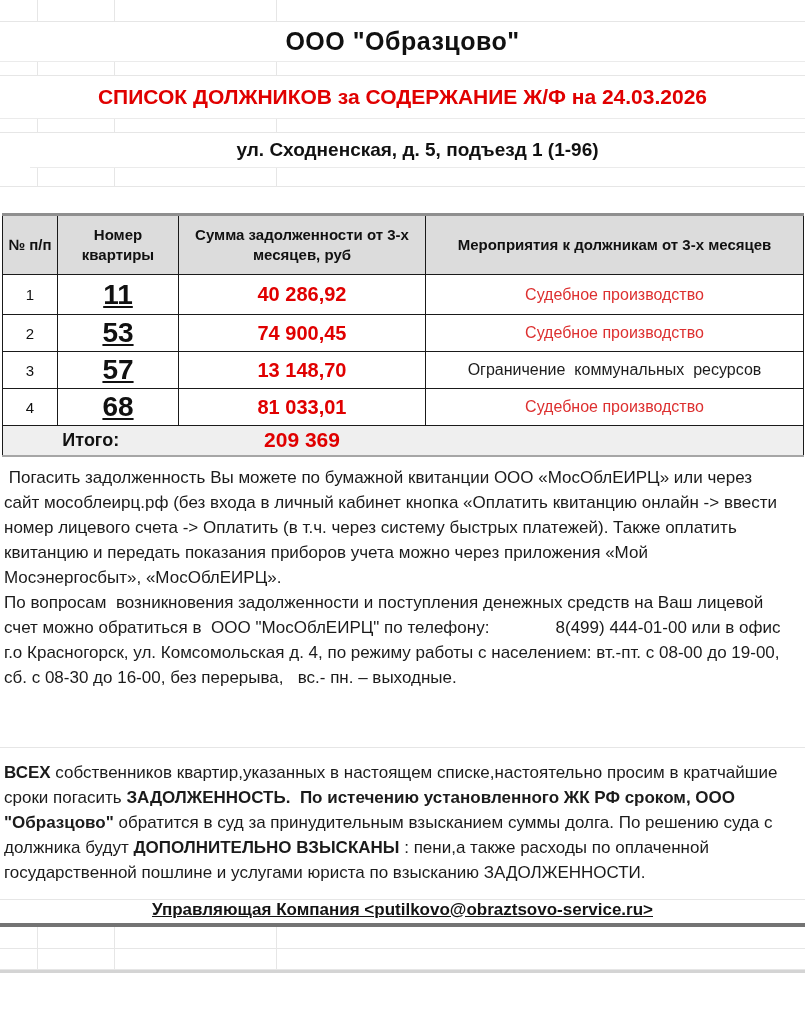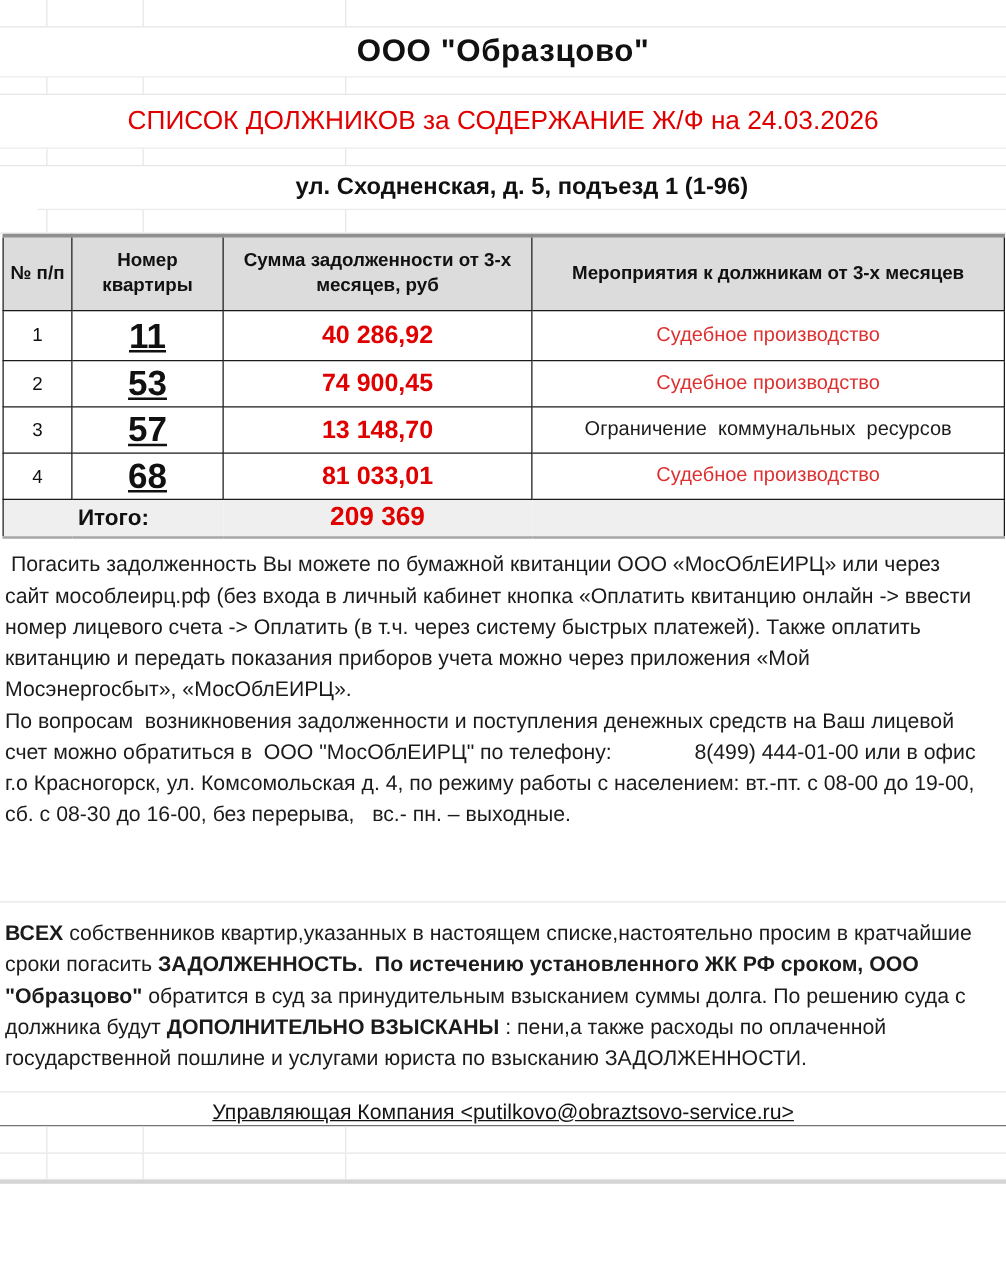--- a/index.html
+++ b/index.html
@@ -17,28 +17,28 @@
   .gc.a { width:38px; } .gc.b { width:77px; } .gc.c { width:162px; }
   .gc.d { flex:1; border-right:none; }
   .h22 { height:22px; } .h14 { height:14px; } .h19 { height:19px; }
   .h21 { height:21px; }
 
   .band-row { display:flex; align-items:center; justify-content:center;
               border-bottom:1px solid #ebebeb; text-align:center; }
   .company-row { height:40px; }
   .company-row .t { font-size:25px; font-weight:bold; letter-spacing:0.5px; }
   .listtitle-row { height:43px; }
-  .listtitle-row .t { font-size:21px; font-weight:normal; color:var(--accent-red,#e00000); }
+  .listtitle-row .t { font-size:21px; font-weight:bold; color:var(--accent-red,#e00000); }
   .address-row { height:35px;margin-left:30px; }
   .address-row .t { font-size:19px; font-weight:bold; }
 
   
   table.debtors { width:801px; margin-left:2px; border-collapse:collapse;
     border-left:1px solid #1a1a1a; border-right:1px solid #1a1a1a;
-    border-top:3px solid #8f8f8f; border-bottom:2px solid #a6a6a6; table-layout:fixed; }
+    border-top:3px solid #8f8f8f; border-bottom:2px solid #a6a6a6; table-layout:fixed;margin-top:26px; }
   table.debtors col.c1 { width:55px; } table.debtors col.c2 { width:121px; }
   table.debtors col.c3 { width:247px; } table.debtors col.c4 { width:378px; }
   table.debtors th, table.debtors td { border:1px solid #1a1a1a; text-align:center; vertical-align:middle; padding:2px 3px; }
   table.debtors thead th { background:var(--header-bg,#dcdcdc); font-size:15px; font-weight:bold; height:60px; line-height:1.35; }
   tr.dr1 { height:40px; } tr.dr2 { height:34px; } tr.dr3 { height:36px; } tr.dr4 { height:36px; }
   td.num { font-size:15px; }
   td.apt { font-size:28px; font-weight:bold;text-decoration:underline; }
   td.amount { font-size:20px; font-weight:bold; color:var(--accent-red,#e00000); }
   td.action { font-size:16px; white-space:pre-wrap; }
   .act-red { color:var(--action-red,#dd3030); }
@@ -49,22 +49,22 @@
   td.total-value { font-size:21px; font-weight:bold; color:var(--accent-red,#e00000); }
 
   
   .notes { padding:8px 22px 0 4px; font-size:17px; line-height:25px; color:#1b1b1b; }
   .notes p { margin:0; white-space:pre-wrap; }
   .gap-divider { height:58px; border-bottom:1px solid #e6e6e6; }
   .warning { padding:12px 4px 0 4px; font-size:17px; line-height:25px; color:#1b1b1b; white-space:pre-wrap; }
   .warning b { font-weight:bold; }
   .pre-footer-spacer { height:15px; border-bottom:1px solid #e6e6e6; }
 
-  .footer-row { text-align:center; border-bottom:1px solid #737373;
-                display:flex; align-items:flex-end; justify-content:center; }
+  .footer-row { text-align:center; border-bottom:4px solid #737373;
+                display:flex; align-items:flex-start; justify-content:center;font-weight:bold; }
   .footer-row.f1 { height:27px; } .footer-row.f2 { height:25px; }
   .footer-row .u { font-size:17px; text-decoration:underline; color:#141414; }
 
   .bottom-strip { height:3px; background:#d4d4d4; }
 </style>
 </head>
 <body>
 
 <div class="sheet">
 

